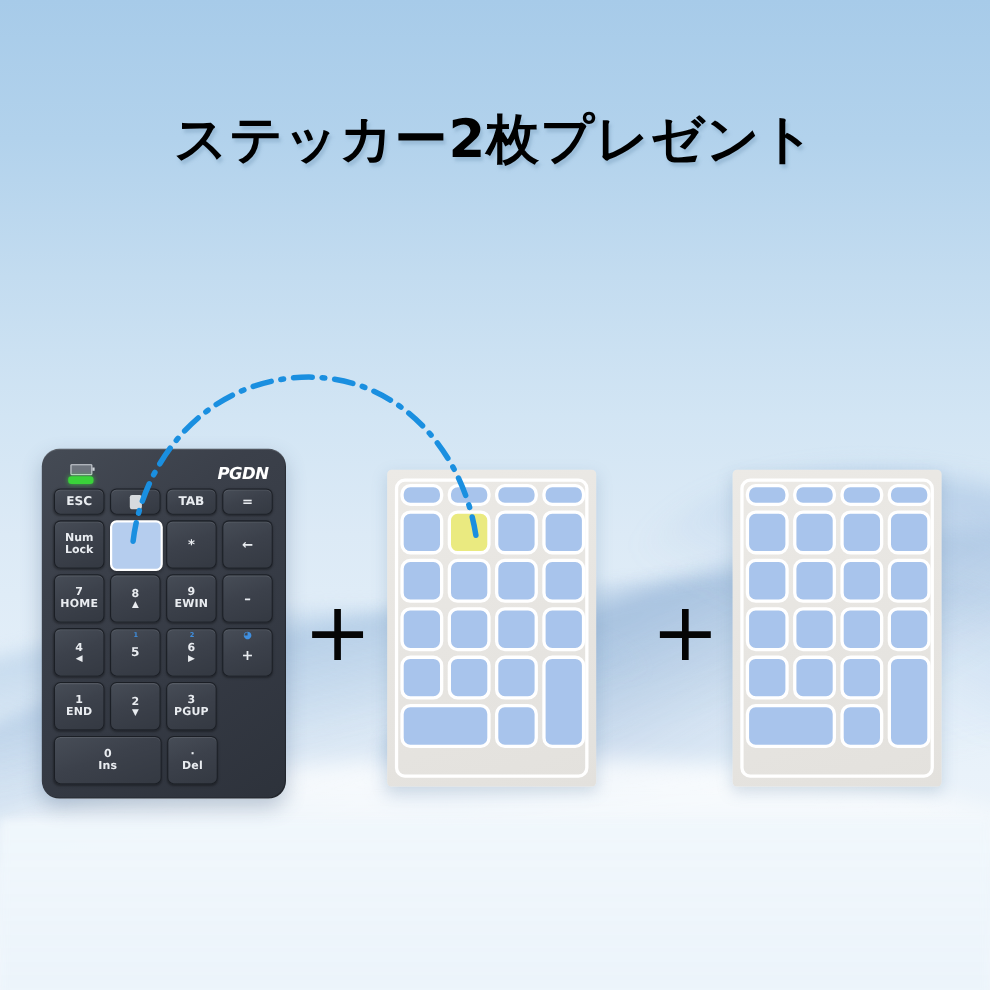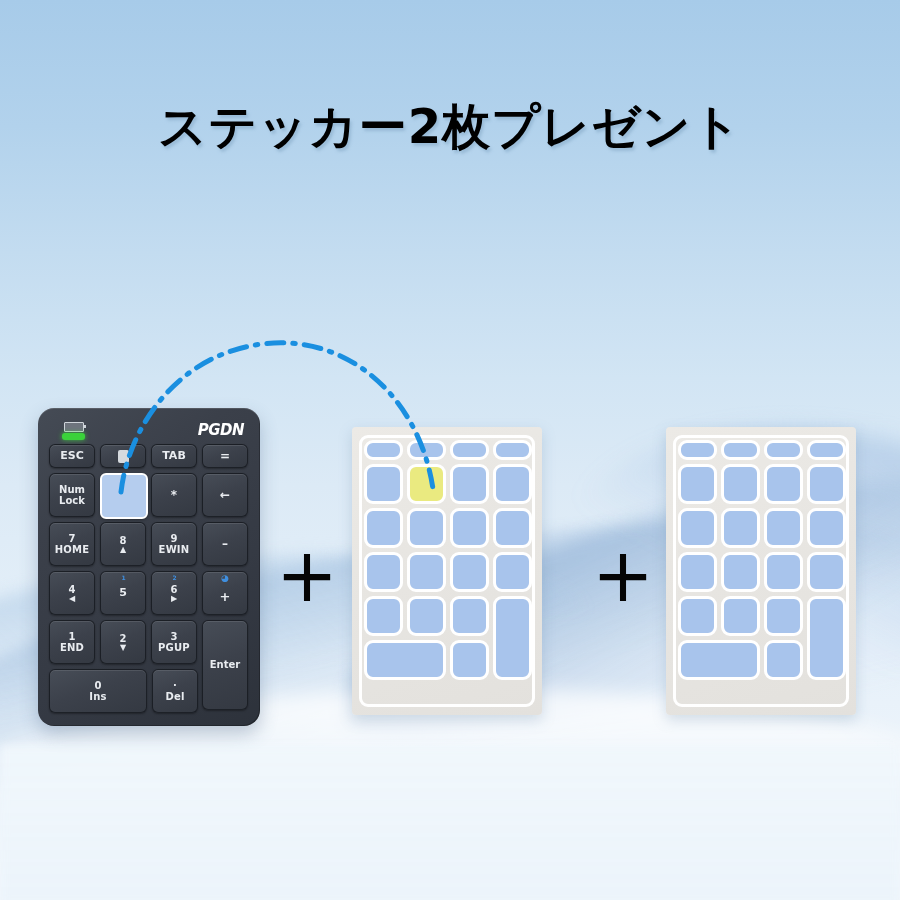--- a/index.html
+++ b/index.html
@@ -321,23 +321,20 @@
           <span class="main">1</span>
           <span class="sub">END</span>
         </div>
         <div class="key two-line" style="left: 51px; top: 176px; width: 44px; height: 42px;">
           <span class="main">2</span>
           <span class="arrow">▼</span>
         </div>
         <div class="key two-line" style="left: 102px; top: 176px; width: 44px; height: 42px;">
           <span class="main">3</span>
           <span class="sub">PGUP</span>
-        </div>
-        <div class="key" style="left: 153px; top: 176px; width: 44px; height: 88px;">
-          <span class="main" style="font-size: 10px;">Enter</span>
         </div>
         <div class="key two-line" style="left: 0px; top: 225px; width: 96px; height: 42px;">
           <span class="main">0</span>
           <span class="sub">Ins</span>
         </div>
         <div class="key two-line" style="left: 103px; top: 225px; width: 44px; height: 42px;">
           <span class="main">·</span>
           <span class="sub">Del</span>
         </div>
       </div>

